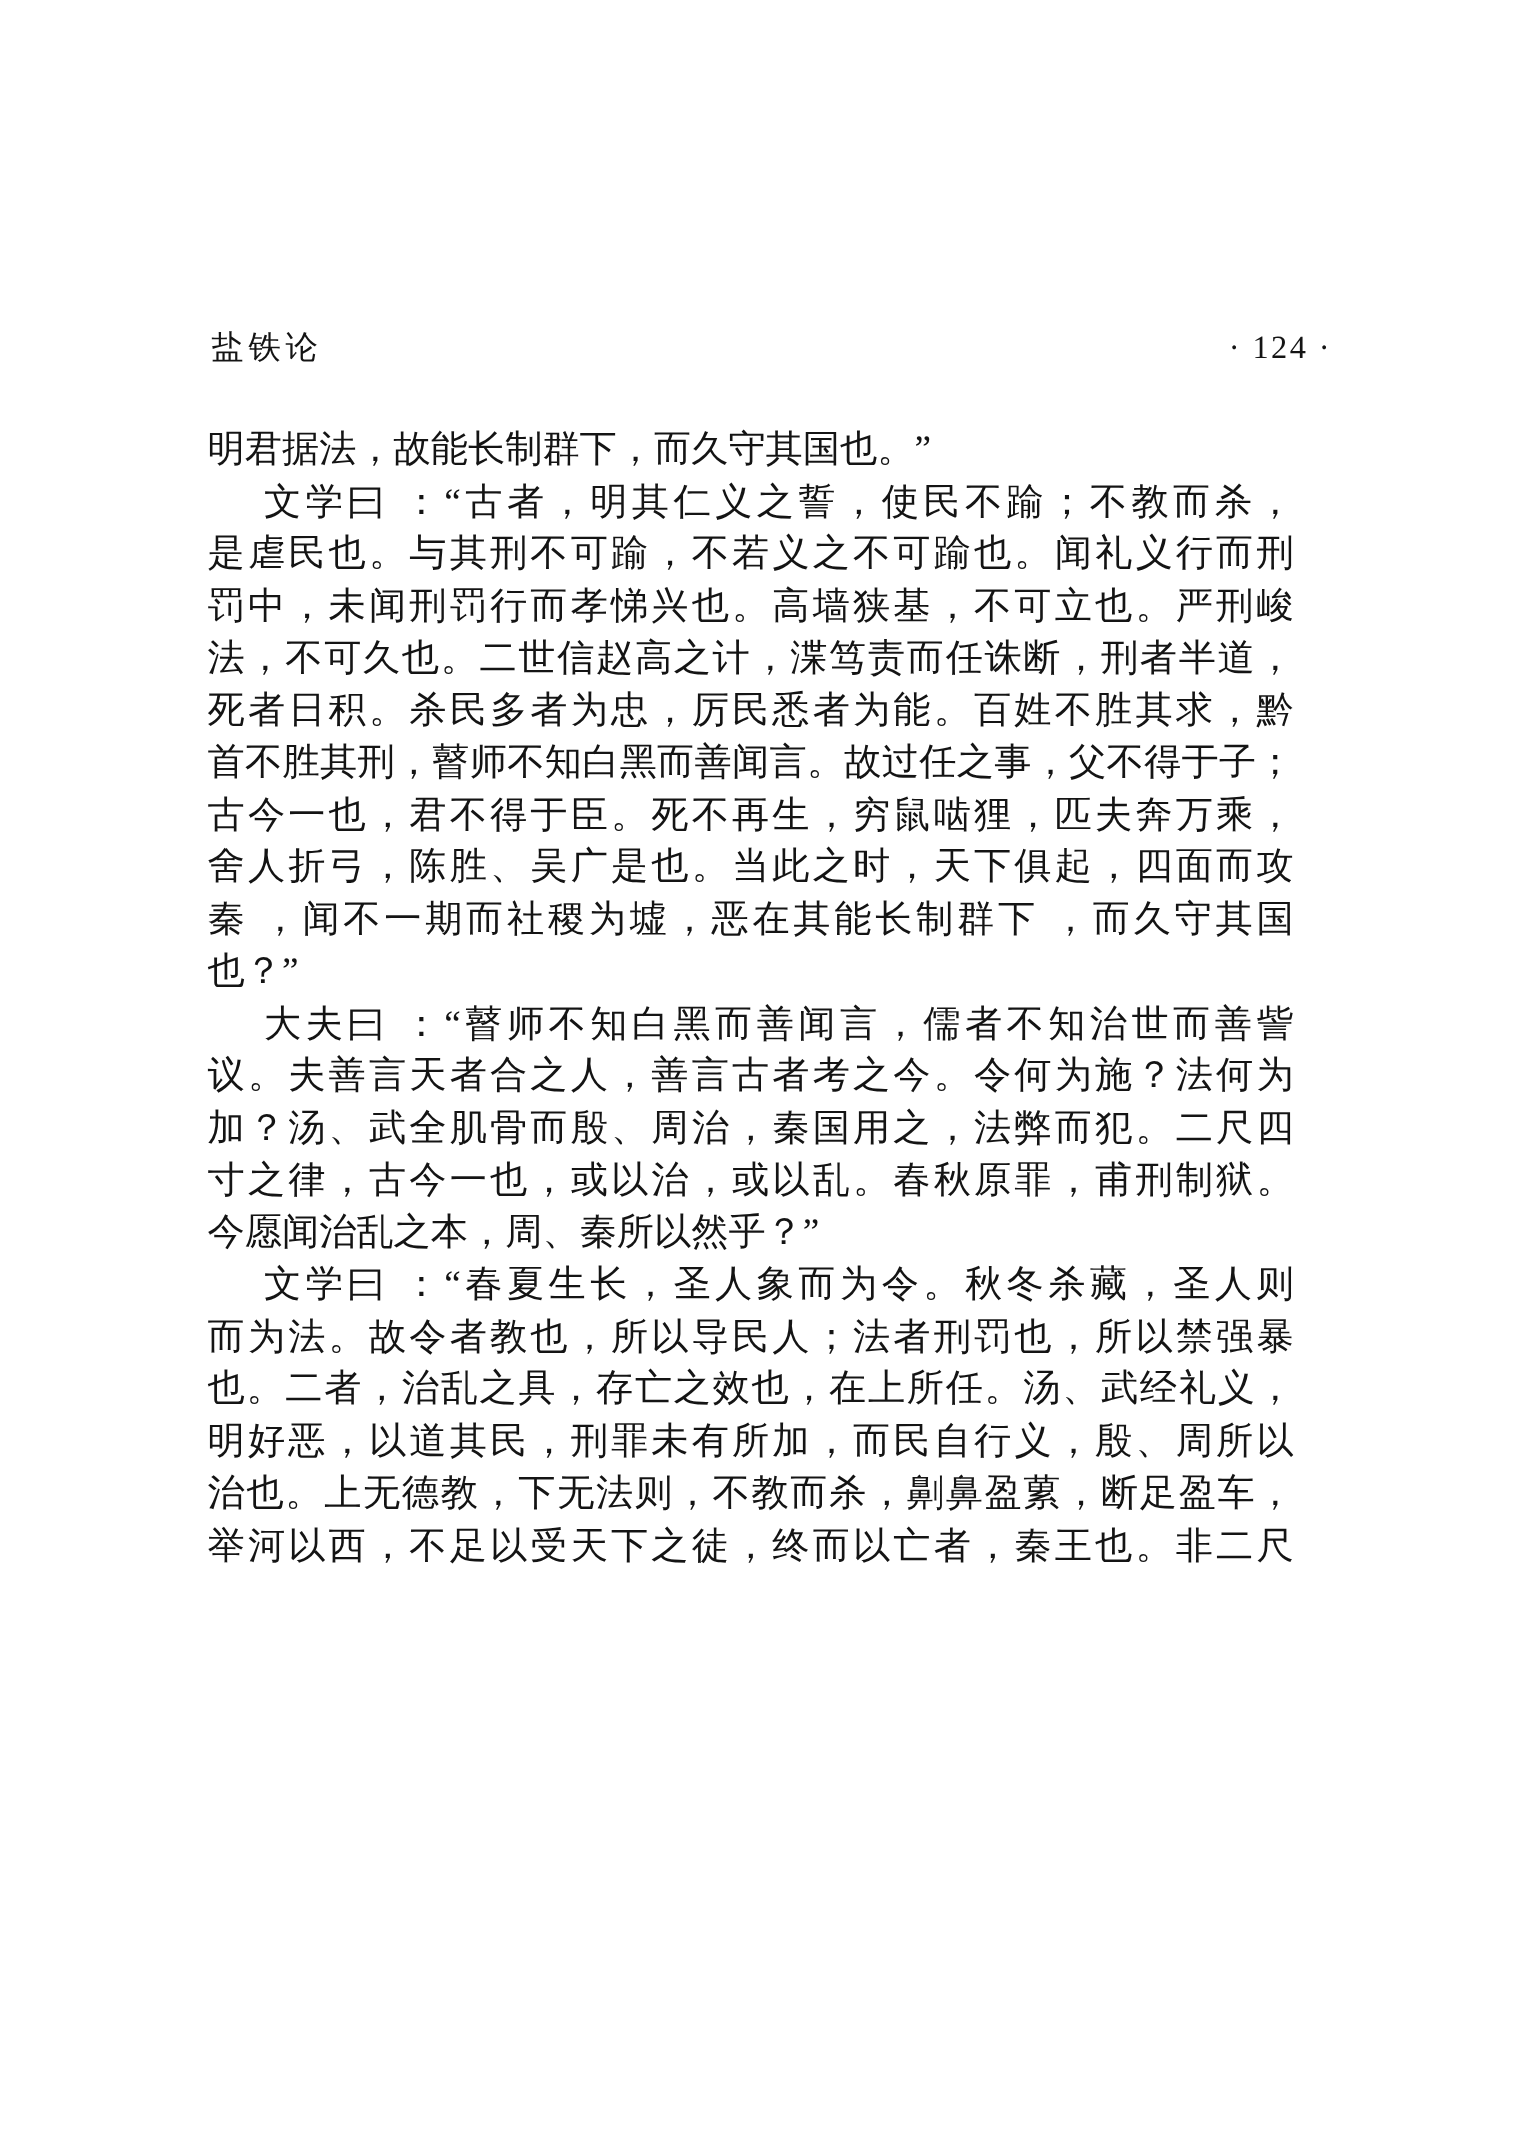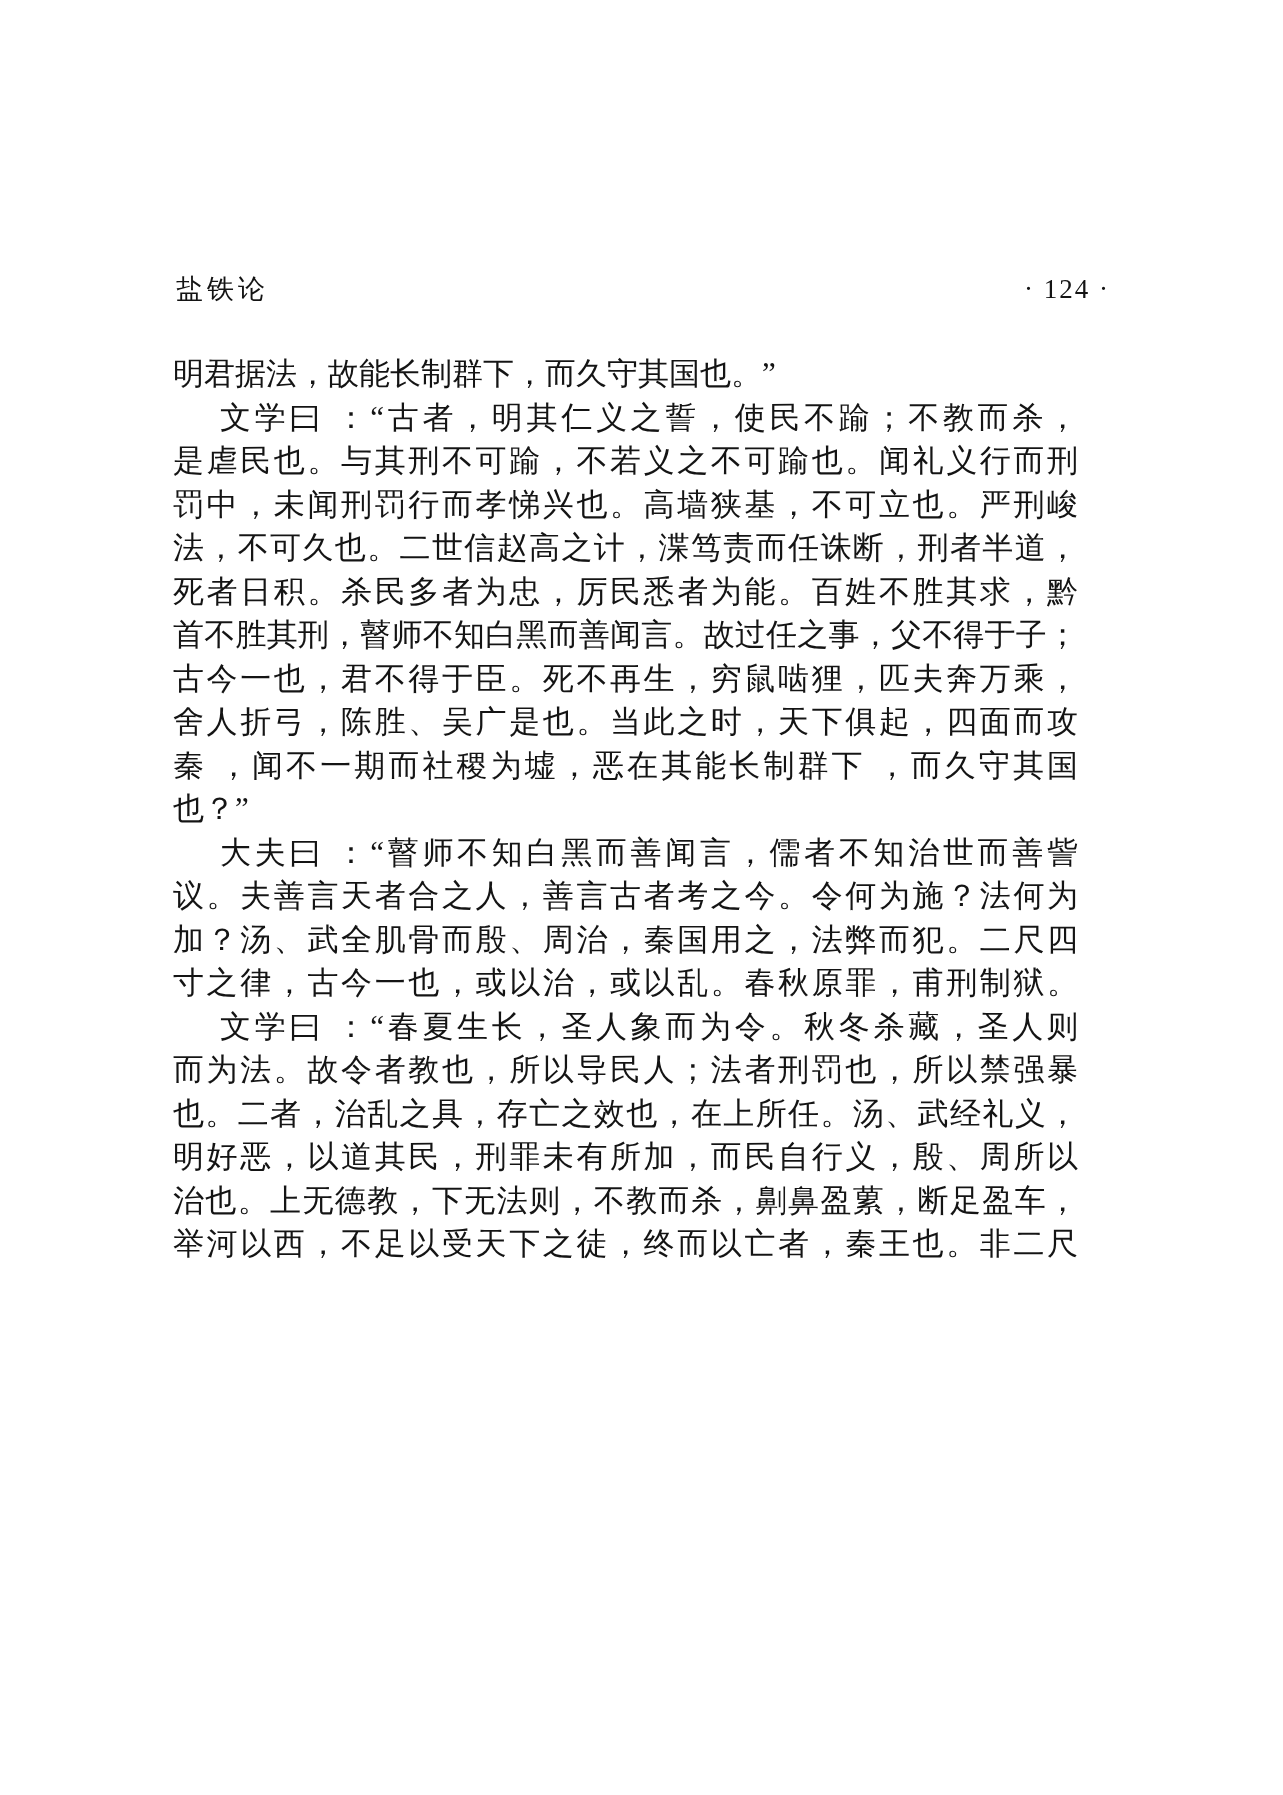--- a/index.html
+++ b/index.html
@@ -64,20 +64,21 @@
       <div class="text-line fill">死者日积。杀民多者为忠，厉民悉者为能。百姓不胜其求，黔</div>
       <div class="text-line fill">首不胜其刑，瞽师不知白黑而善闻言。故过任之事，父不得于子；</div>
       <div class="text-line fill">古今一也，君不得于臣。死不再生，穷鼠啮狸，匹夫奔万乘，</div>
       <div class="text-line fill">舍人折弓，陈胜、吴广是也。当此之时，天下俱起，四面而攻</div>
       <div class="text-line fill">秦 ，闻不一期而社稷为墟，恶在其能长制群下 ，而久守其国</div>
       <div class="text-line">也？”</div>
       <div class="text-line fill indent">大夫曰 ：“瞽师不知白黑而善闻言，儒者不知治世而善訾</div>
       <div class="text-line fill">议。夫善言天者合之人，善言古者考之今。令何为施？法何为</div>
       <div class="text-line fill">加？汤、武全肌骨而殷、周治，秦国用之，法弊而犯。二尺四</div>
       <div class="text-line fill">寸之律，古今一也，或以治，或以乱。春秋原罪，甫刑制狱。</div>
+      <div class="text-line">今愿闻治乱之本，周、秦所以然乎？”</div>
       <div class="text-line fill indent">文学曰 ：“春夏生长，圣人象而为令。秋冬杀藏，圣人则</div>
       <div class="text-line fill">而为法。故令者教也，所以导民人；法者刑罚也，所以禁强暴</div>
       <div class="text-line fill">也。二者，治乱之具，存亡之效也，在上所任。汤、武经礼义，</div>
       <div class="text-line fill">明好恶，以道其民，刑罪未有所加，而民自行义，殷、周所以</div>
       <div class="text-line fill">治也。上无德教，下无法则，不教而杀，劓鼻盈蔂，断足盈车，</div>
       <div class="text-line fill">举河以西，不足以受天下之徒，终而以亡者，秦王也。非二尺</div>
     </div>
 </div>
 
 </body></html>

